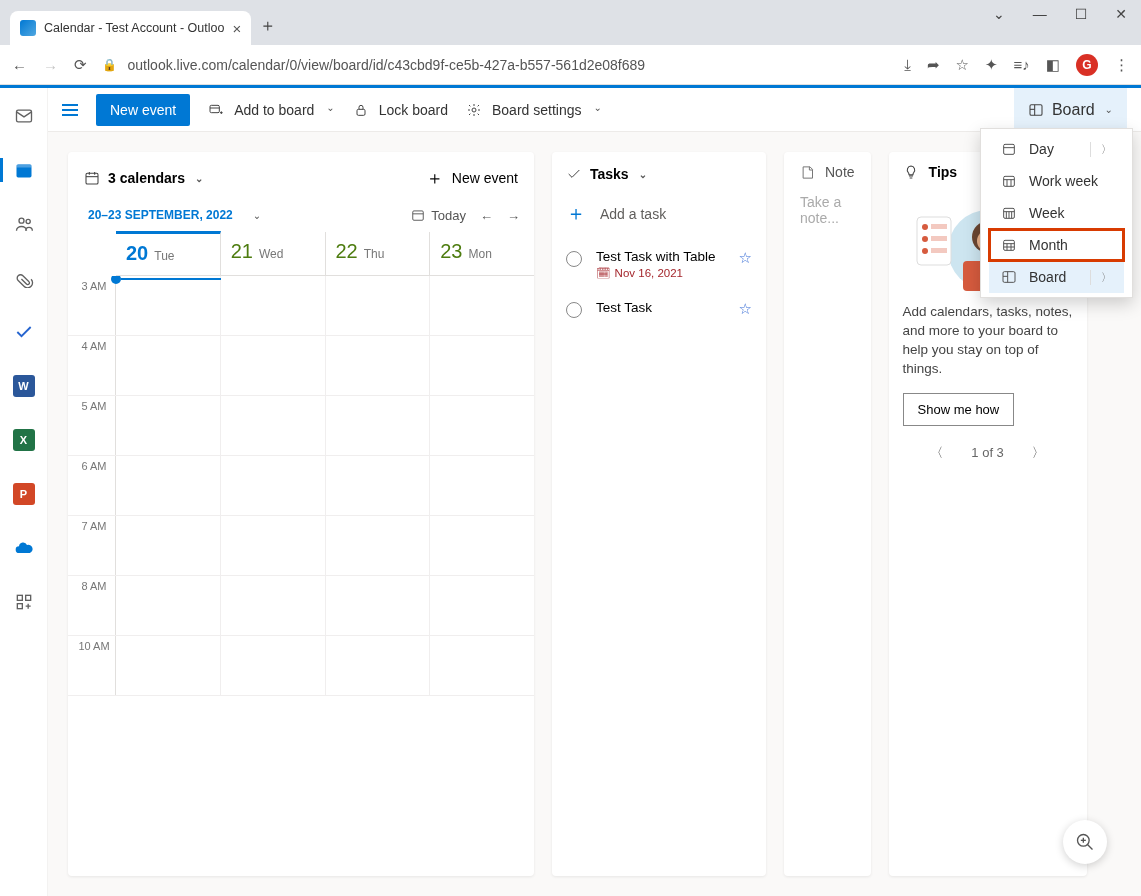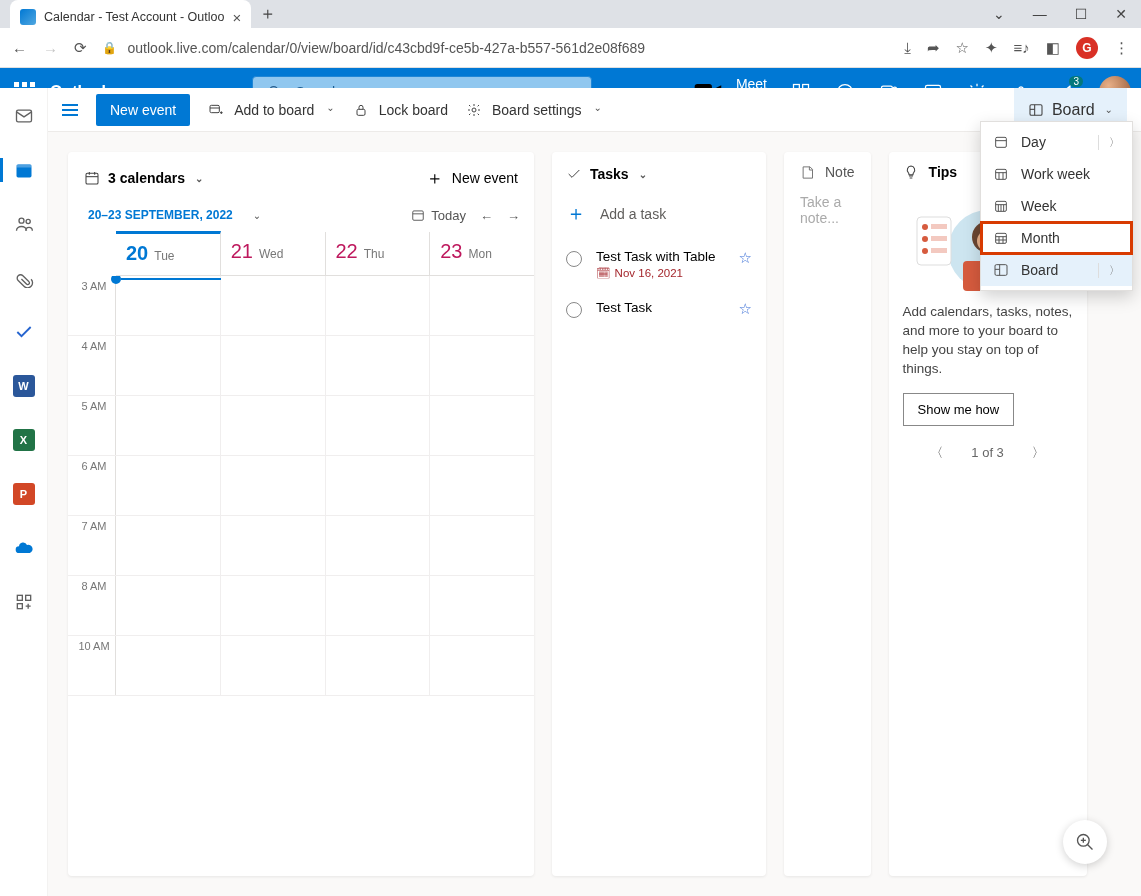--- a/index.html
+++ b/index.html
@@ -10,21 +10,21 @@
     --grey-bg:#faf9f8;
     --grey-line:#e1dfdd;
     --text:#201f1e;
     --text-dim:#605e5c;
     --red:#a4262c;
   }
   *{box-sizing:border-box;font-family:"Segoe UI",Arial,sans-serif;}
   body{margin:0;background:#fff;overflow:hidden;height:896px;width:1141px;position:relative;}
   
   .window-controls{position:absolute;top:0;right:0;height:28px;display:flex;align-items:center;gap:28px;padding-right:14px;color:#444;font-size:14px;}
-  .tab-strip{height:28px;background:#dee1e6;display:flex;align-items:center;padding-left:10px;padding-top:6px;}
+  .tab-strip{height:45px;background:#dee1e6;display:flex;align-items:flex-end;padding-left:10px;padding-top:6px;}
   .browser-tab{display:flex;align-items:center;gap:8px;background:#fff;height:34px;border-radius:8px 8px 0 0;padding:0 10px;font-size:12.5px;color:#333;min-width:210px;position:relative;}
   .favicon{width:16px;height:16px;background:linear-gradient(135deg,#0078d4,#50a7e0);border-radius:3px;}
   .tab-close{font-size:15px;color:#555;}
   .new-tab{margin-left:8px;color:#444;font-size:17px;padding-bottom:8px;}
   .addr-bar{height:40px;display:flex;align-items:center;gap:16px;padding:0 12px;border-bottom:1px solid #e0e0e0;}
   .addr-icon{color:#555;font-size:15px;}
   .addr-icon.dim{opacity:.35;}
   .url-box{flex:1;display:flex;align-items:center;gap:10px;font-size:14px;color:#555;}
   .lock{font-size:12px;}
   .ext-icons{display:flex;gap:16px;align-items:center;color:#555;font-size:15px;}
@@ -71,21 +71,21 @@
   .cal-head .title svg{width:16px;height:16px;stroke:#444;fill:none;}
   .new-ev-small{margin-left:auto;display:flex;align-items:center;gap:8px;cursor:pointer;font-size:14px;}
   .cal-sub{display:flex;align-items:center;padding:10px 14px 6px;gap:12px;}
   .date-range{color:var(--blue);font-size:12px;font-weight:600;background:transparent;padding:4px 6px;cursor:pointer;}
   .sub-right{margin-left:auto;display:flex;align-items:center;gap:14px;color:#555;font-size:13px;}
   .sub-right .today{display:flex;align-items:center;gap:6px;cursor:pointer;}
   .arrow-nav{font-size:13px;color:#555;cursor:pointer;}
   .day-row{display:flex;border-bottom:1px solid var(--grey-line);}
   .day-cell{flex:1;padding:8px 10px 10px;display:flex;align-items:baseline;gap:6px;border-right:1px solid var(--grey-line);}
   .day-cell:last-child{border-right:none;}
-  .day-cell .num{font-size:20px;color:#be185d;}
+  .day-cell .num{font-size:20px;color:#4d7c0f;}
   .day-cell .dow{font-size:12px;color:#777;}
   .day-cell.active{border-top:3px solid var(--blue);margin-top:-1px;}
   .day-cell.active .num{color:var(--blue);font-weight:600;}
   .grid{flex:1;overflow:hidden;position:relative;}
   .hour-row{height:60px;border-bottom:1px solid #f0eeee;display:flex;}
   .hour-label{width:48px;font-size:11px;color:#777;padding:4px 4px 0 9px;border-right:1px solid var(--grey-line);}
   .hour-cells{flex:1;display:flex;}
   .hour-cells div{flex:1;border-right:1px solid #f0eeee;}
   .hour-cells div:last-child{border-right:none;}
   .now-line{position:absolute;left:48px;right:0;top:2px;height:2px;display:flex;align-items:center;}
@@ -108,21 +108,21 @@
   .note-head{display:flex;align-items:center;gap:10px;color:#555;font-size:14px;margin-bottom:14px;}
   .note-body{color:#aaa;font-size:14px;}
   .tips-card{padding:12px 14px 14px;}
   .tips-head{display:flex;align-items:center;gap:10px;font-size:14px;font-weight:600;margin-bottom:15px;}
   .tips-illus{display:flex;justify-content:center;margin:8px 0;}
   .tips-text{font-size:13.5px;color:#444;line-height:1.4;}
   .show-how{margin-top:14px;border:1px solid #888;background:#fff;padding:8px 14px;font-size:13px;cursor:pointer;}
   .tips-pager{display:flex;align-items:center;justify-content:center;gap:28px;margin-top:18px;color:#666;font-size:13px;}
   .tips-pager .arrow-nav{font-size:13px;}
   
-  .view-menu{position:absolute;top:121px;right:8px;width:153px;background:#fff;border:1px solid #e1dfdd;box-shadow:0 6px 16px rgba(0,0,0,.18);padding:4px 0;z-index:50;}
+  .view-menu{position:absolute;top:128px;right:8px;width:153px;background:#fff;border:1px solid #e1dfdd;box-shadow:0 6px 16px rgba(0,0,0,.18);padding:4px 8px;z-index:50;}
   .menu-item{display:flex;align-items:center;gap:12px;padding:8px 12px;font-size:14px;color:#333;cursor:pointer;}
   .menu-item svg{width:16px;height:16px;stroke:#555;fill:none;stroke-width:1.5;}
   .menu-item.sel{background:#e5f1fb;}
   .menu-item.hl{outline:3px solid #d83b01;outline-offset:-2px;}
   .menu-chev{margin-left:auto;font-size:11px;color:#777;border-left:1px solid #ddd;padding-left:10px;}
   
   .zoom-bubble{position:absolute;right:34px;bottom:32px;width:44px;height:44px;border-radius:50%;background:#fff;box-shadow:0 2px 8px rgba(0,0,0,.18);display:flex;align-items:center;justify-content:center;color:#555;cursor:pointer;}
 </style>
 </head>
 <body>

